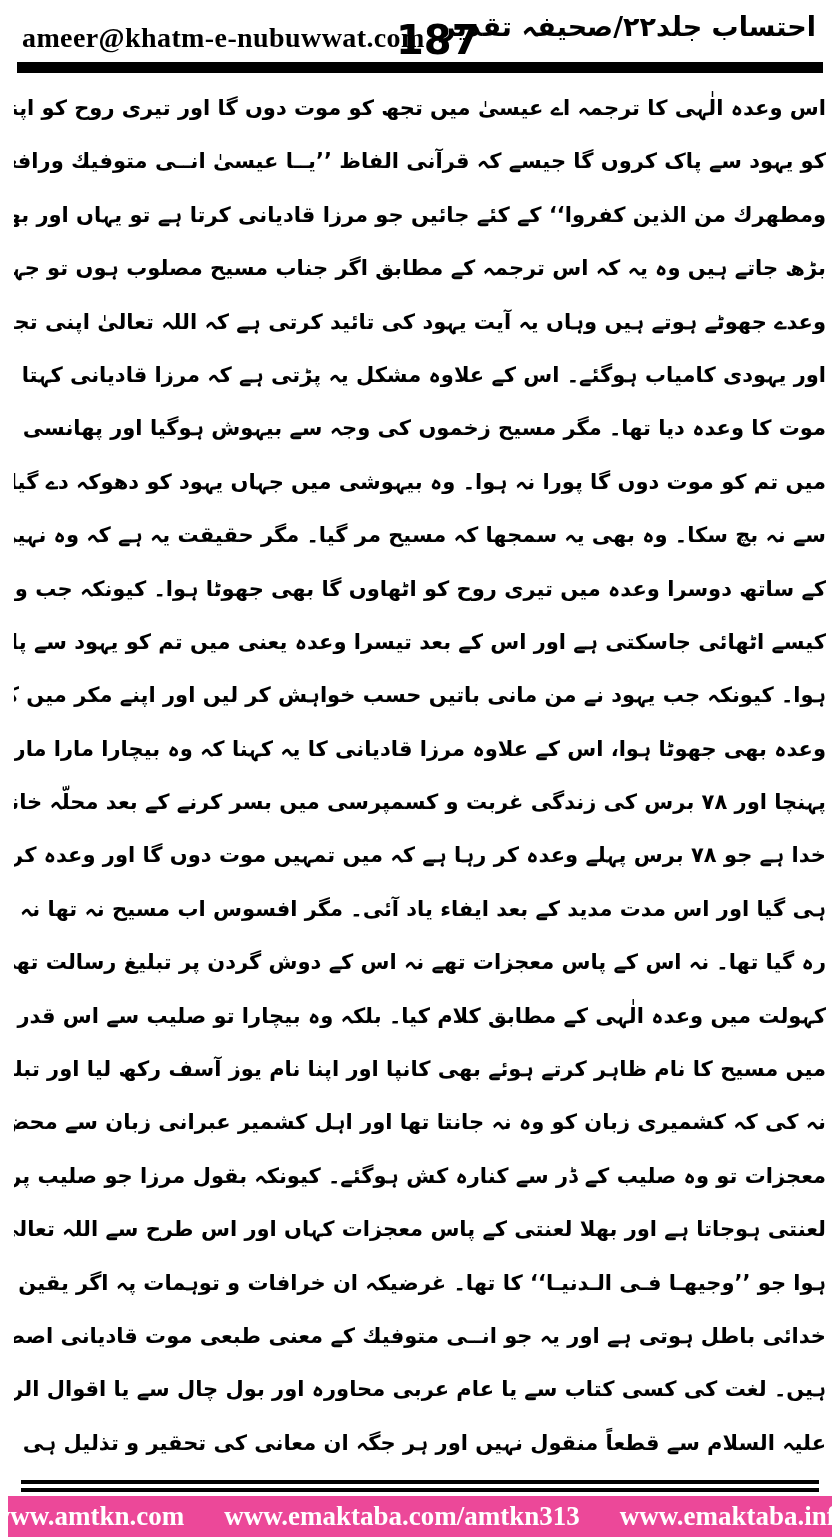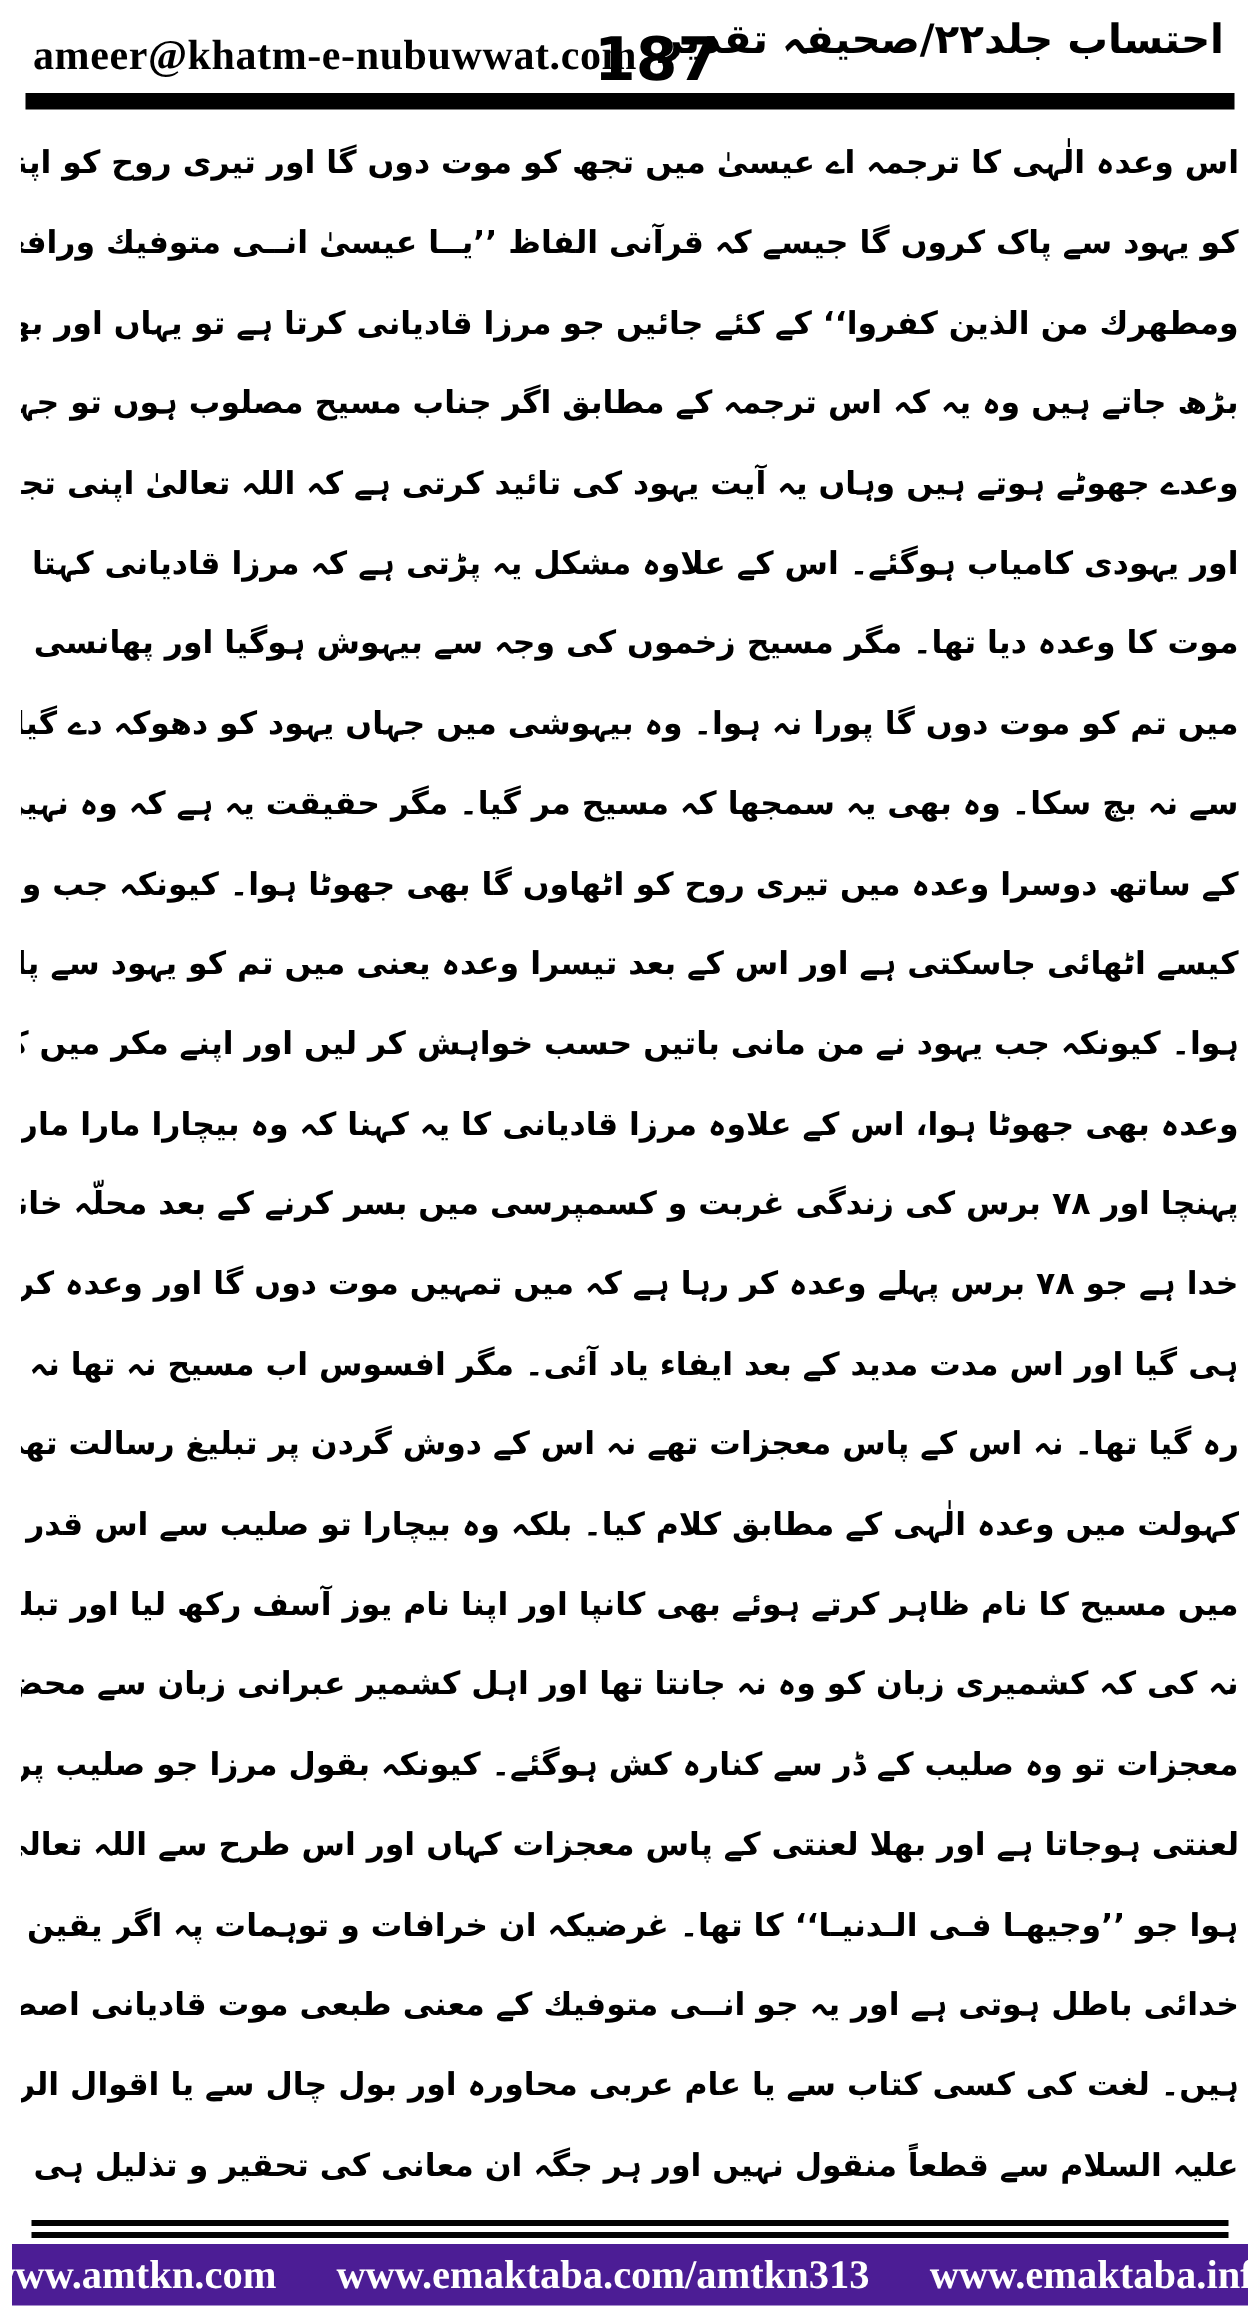--- a/index.html
+++ b/index.html
@@ -54,21 +54,21 @@
   .footer { position:absolute; left:0; right:0; bottom:3px; }
   .double-rule {
     margin:0 21px;
     height:4px;
     border-top:4px solid #000;
     border-bottom:4px solid #000;
     background:#fff;
   }
   .linkbar {
     margin:4px 8px 0 8px;
-    background:#4c1d95;
+    background:#ec4899;
     height:41px;
     display:flex; align-items:center; justify-content:center;
     gap:40px;
   }
   .linkbar .flink {
     color:#fff;
     font-family:"Liberation Serif", serif;
     font-weight:bold; font-size:27px;
     white-space:nowrap;
   }

